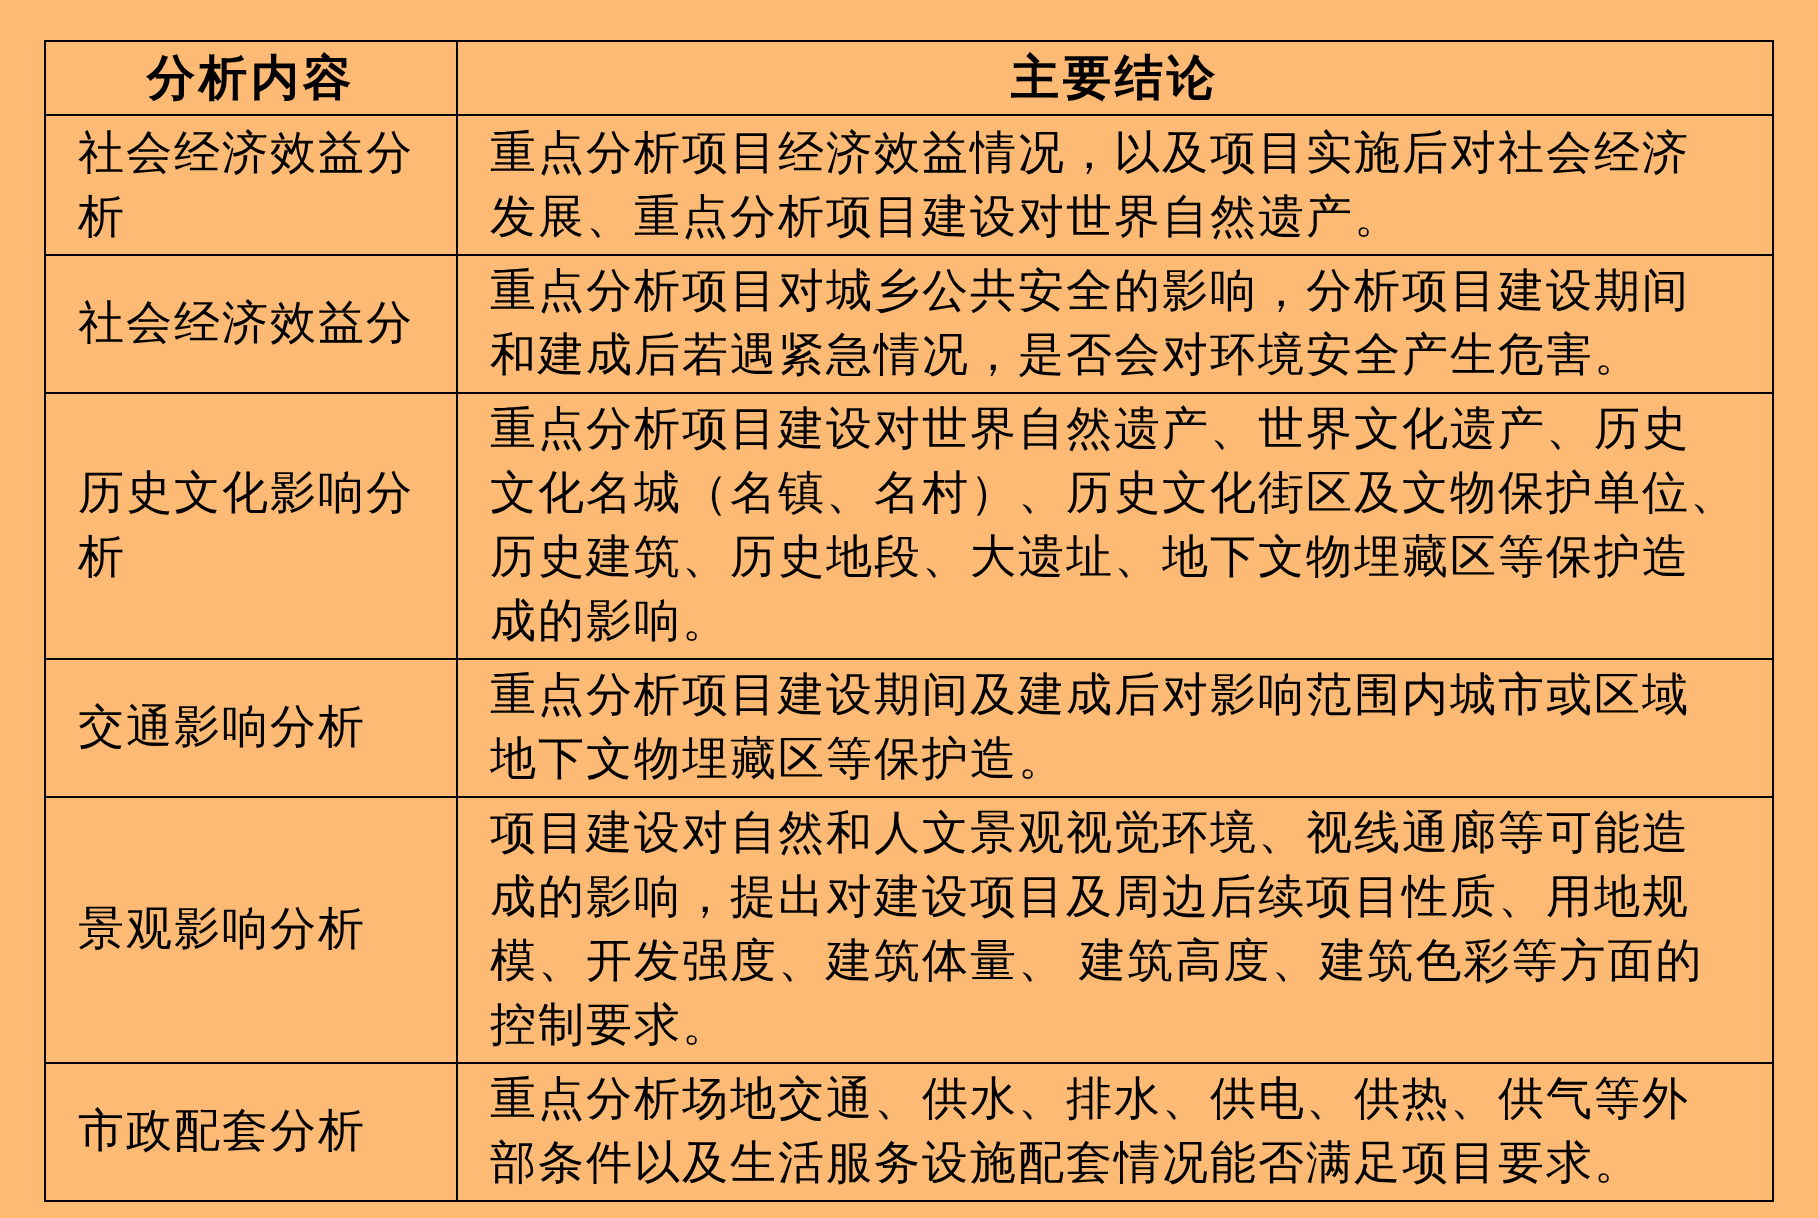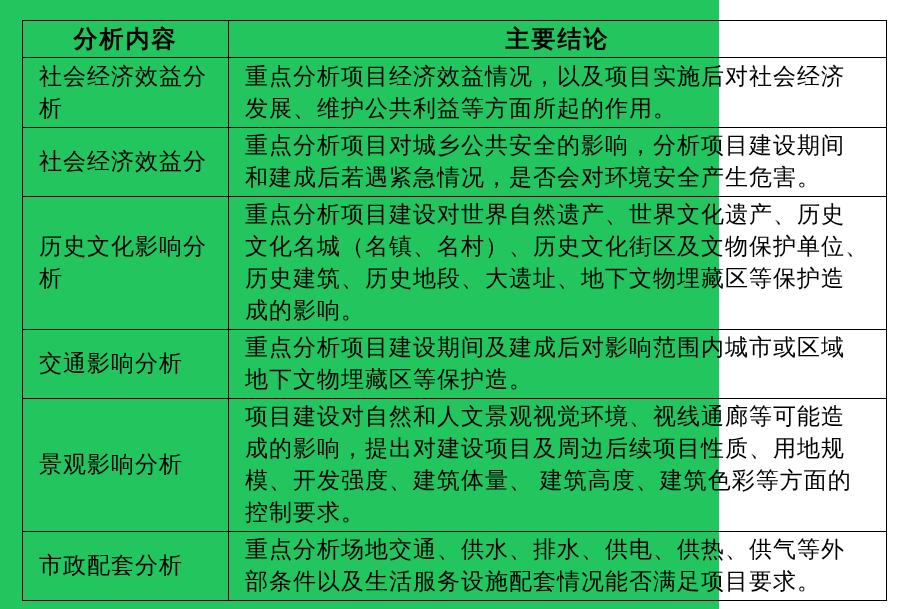--- a/index.html
+++ b/index.html
@@ -2,23 +2,23 @@
 <html><head>
 <meta charset="utf-8">
 <style>
   html, body {
     margin: 0;
     padding: 0;
     background: #ffffff;
   }
   .page {
     position: relative;
-    width: 719px;
+    width: 909px;
     height: 609px;
-    background: #22c55e;
+    background: #fdba74;
     font-family: "Liberation Serif", "DejaVu Serif", serif;
     color: #000000;
   }
   table.analysis {
     position: absolute;
     left: 22px;
     top: 20px;
     width: 864px;
     border-collapse: collapse;
     table-layout: fixed;
@@ -75,21 +75,21 @@
       <tr>
         <th>分析内容</th>
         <th>主要结论</th>
       </tr>
     </thead>
     <tbody>
       <tr class="r-h70">
         <td class="cell-content">社会经济效益分
 析</td>
         <td class="cell-conclusion">重点分析项目经济效益情况，以及项目实施后对社会经济
-发展、维护公共利益等方面所起的作用。</td>
+发展、重点分析项目建设对世界自然遗产。</td>
       </tr>
       <tr class="r-h69">
         <td class="cell-content">社会经济效益分</td>
         <td class="cell-conclusion">重点分析项目对城乡公共安全的影响，分析项目建设期间
 和建成后若遇紧急情况，是否会对环境安全产生危害。</td>
       </tr>
       <tr class="r-h131">
         <td class="cell-content">历史文化影响分
 析</td>
         <td class="cell-conclusion">重点分析项目建设对世界自然遗产、世界文化遗产、历史

